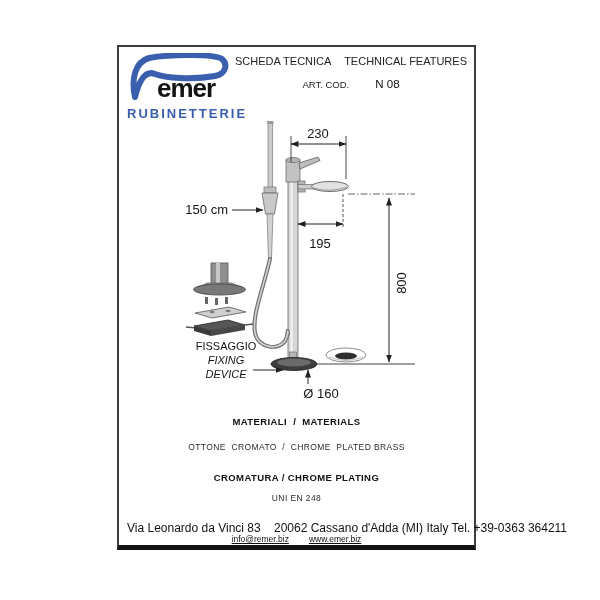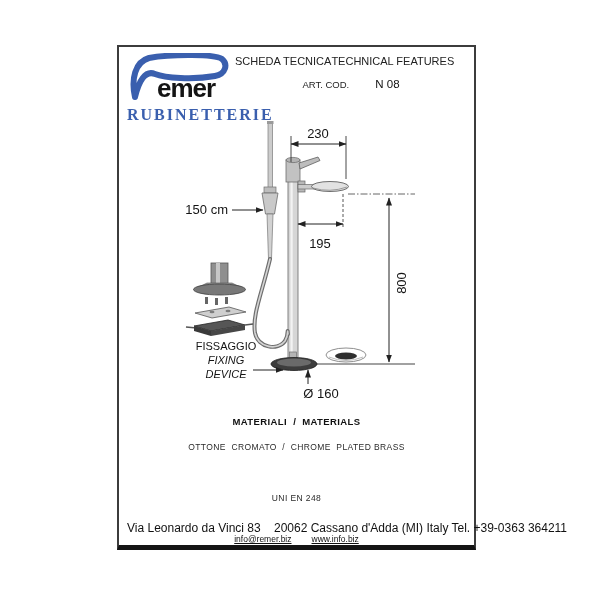--- a/index.html
+++ b/index.html
@@ -2,22 +2,22 @@
 <html><head>
 <meta charset="utf-8">
 <style>
   html,body{margin:0;padding:0;background:#fff;}
   .canvas{position:relative;width:600px;height:600px;background:#ffffff;
           font-family:"Liberation Sans", sans-serif;color:#111;overflow:hidden;}
   .sheet{position:absolute;left:117px;top:45px;width:355px;height:498px;
          border:2px solid #3c3c3c;border-bottom:5px solid #141414;background:#fff;}
   
   .logo-wrap{position:absolute;left:8px;top:6px;width:112px;}
-  .logo-sub{color:#3a5fae;font-size:16px;font-weight:600;letter-spacing:2px;margin-top:1px;font-family:Liberation Serif, serif;}
-  .title-row{position:absolute;left:116px;top:8px;width:232px;display:flex;justify-content:flex-start;
+  .logo-sub{color:#3a5fae;font-size:13px;font-weight:600;letter-spacing:2px;margin-top:1px;}
+  .title-row{position:absolute;left:116px;top:8px;width:232px;display:flex;justify-content:space-between;
              font-size:11px;color:#222;white-space:nowrap;}
   .artcod-row{position:absolute;left:116px;top:31px;width:232px;display:flex;justify-content:center;gap:26px;align-items:baseline;}
   .artcod-label{font-size:9.5px;color:#222;}
   .artcod-value{font-size:11.5px;font-weight:normal;color:#111;}
   
   .drawing{position:absolute;left:30px;top:70px;width:290px;height:300px;}
   svg text{font-family:"Liberation Sans", sans-serif;fill:#141414;}
   .dim-t{font-size:13px;}
   .fix-t{font-size:11px;}
   .fix-i{font-size:11px;font-style:italic;}
@@ -130,22 +130,23 @@
       </g>
 
       <text x="77" y="233" text-anchor="middle" class="fix-t">FISSAGGIO</text>
       <text x="77" y="247" text-anchor="middle" class="fix-i">FIXING</text>
       <text x="77" y="261" text-anchor="middle" class="fix-i">DEVICE</text>
       <line x1="104" y1="253" x2="134" y2="253" stroke="#222" stroke-width="1" marker-end="url(#arw)"></line>
     </svg>
 
     <div class="sec sec-value" style="top:395px">OTTONE  CROMATO  /  CHROME  PLATED BRASS</div>
     <div class="sec sec-title" style="top:369px">MATERIALI  /  MATERIALS</div>
+    <div class="sec sec-title" style="top:425px">CROMATURA / CHROME PLATING</div>
     <div class="sec sec-value" style="top:446px">UNI EN 248</div>
 
     <div class="footer-address" style="top:474px">Via Leonardo da Vinci 83    20062 Cassano d'Adda (MI) Italy Tel. +39-0363 364211</div>
     <div class="footer-links" style="top:487px">
       <span>info@remer.biz</span>
-      <span>www.info.biz</span>
+      <span>www.emer.biz</span>
     </div>
 
   </div>
 </div>
 
 </body></html>

